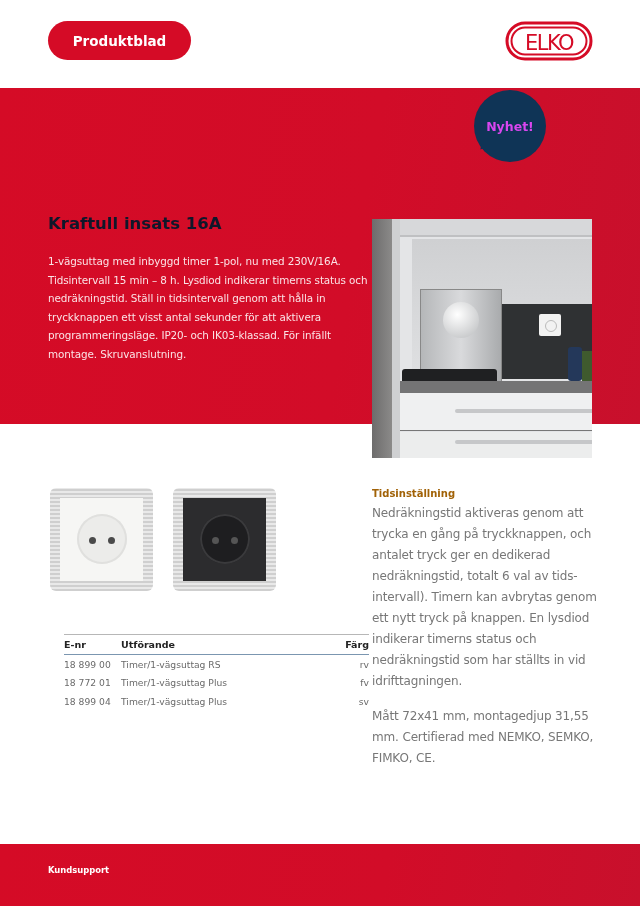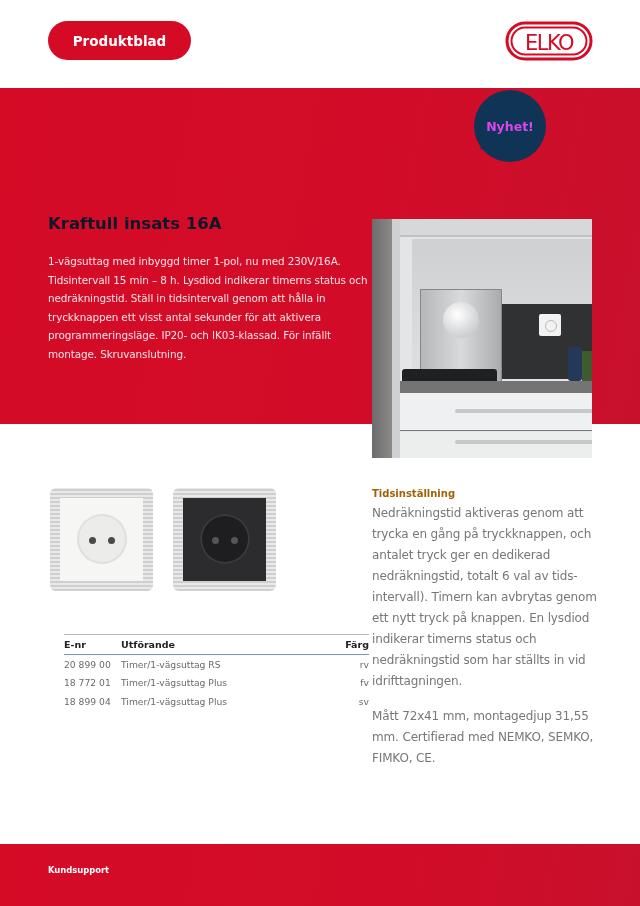--- a/index.html
+++ b/index.html
@@ -161,21 +161,21 @@
 </div>
 
 <div class="table">
   <div class="topline"></div>
   <div class="row head">
     <span class="c1">E-nr</span>
     <span class="c2">Utförande</span>
     <span class="c3">Färg</span>
   </div>
   <div class="row body">
-    <span class="c1">20 899 00</span>
+    <span class="c1">18 899 00</span>
     <span class="c2">Timer/1-vägsuttag RS</span>
     <span class="c3">rv</span>
   </div>
   <div class="row body">
     <span class="c1">18 772 01</span>
     <span class="c2">Timer/1-vägsuttag Plus</span>
     <span class="c3">fv</span>
   </div>
   <div class="row body">
     <span class="c1">18 899 04</span>

